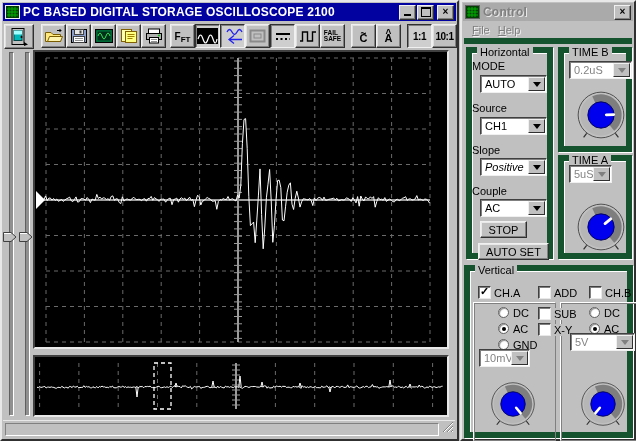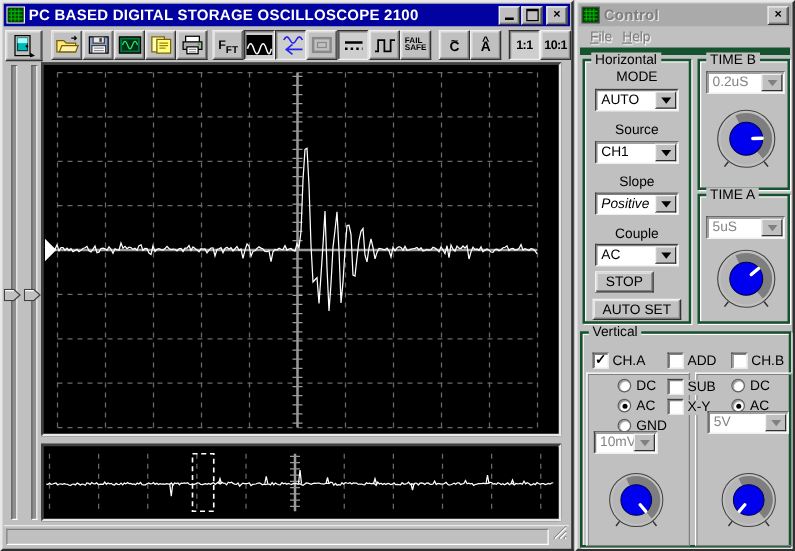--- a/index.html
+++ b/index.html
@@ -34,24 +34,24 @@
   
   .scope{position:absolute;background:#000;border:2px solid;border-color:#404040 #e8e8e8 #e8e8e8 #404040;box-sizing:content-box;}
   
   .statusbar{position:absolute;left:1px;top:418px;width:452px;height:17px;border-top:1px solid #e8e8e8;}
   .status-panel{position:absolute;left:2px;right:16px;top:2px;bottom:2px;border:1px solid;border-color:#808080 #fff #fff #808080;}
   .grip{position:absolute;right:1px;bottom:1px;}
   
   .menubar{position:absolute;left:2px;top:20px;right:2px;height:16px;display:flex;align-items:center;border-bottom:6px solid #14532d;}
   .menu-item{font-size:11px;color:#7e7e7e;text-shadow:1px 1px 0 #f0f0f0;margin-left:8px;}
   
-  .group{position:absolute;border:2px solid #14532d;box-shadow:1px 1px 0 #fff,inset 1px 1px 0 #fff;box-sizing:border-box;}
+  .group{position:absolute;border:6px solid #14532d;box-shadow:1px 1px 0 #fff,inset 1px 1px 0 #fff;box-sizing:border-box;}
   .glabel{position:absolute;top:-7px;left:5px;background:#c0c0c0;padding:0 3px;font-size:11px;color:#000;line-height:12px;}
   .lbl{position:absolute;font-size:11px;color:#000;white-space:nowrap;}
-  .lbl.ctr{left:0;right:0;text-align:center;}
+  .lbl.ctr{left:0;right:0;}
   
   .combo{position:absolute;height:18px;background:#fff;border:1px solid;border-color:#404040 #f0f0f0 #f0f0f0 #404040;box-shadow:inset 1px 1px 0 #808080;box-sizing:border-box;}
   .combo-val{position:absolute;left:4px;top:2px;font-size:11px;color:#000;}
   .combo.dis .combo-val{color:#848484;}
   .combo-arrow{position:absolute;right:1px;top:1px;bottom:1px;width:15px;background:#c0c0c0;border:1px solid;border-color:#f0f0f0 #303030 #303030 #f0f0f0;display:flex;align-items:center;justify-content:center;}
   .combo-arrow::before{content:"";width:0;height:0;border:4px solid transparent;border-top:5px solid #000;margin-top:5px;}
   .combo.dis .combo-arrow::before{border-top-color:#808080;}
   
   .btn95{position:absolute;background:#c0c0c0;border:1px solid;border-color:#f0f0f0 #303030 #303030 #f0f0f0;box-shadow:inset -1px -1px 0 #808080,inset 1px 1px 0 #e8e8e8;font-size:11px;color:#000;display:flex;align-items:center;justify-content:center;box-sizing:border-box;}
   
@@ -361,21 +361,21 @@
           <path d="M 24.97 15.78 A 19 19 0 0 1 45.21 47.55" fill="none" stroke="#7e7e7e" stroke-width="9"></path>
           <circle cx="33" cy="33" r="15" fill="#0000ee" stroke="#000050"></circle>
           <line x1="39.00" y1="32.79" x2="47.49" y2="32.49" stroke="#fff" stroke-width="3.2" stroke-linecap="round"></line>
           <line x1="49.32" y1="53.88" x2="52.82" y2="58.37" stroke="#303030" stroke-width="1.4"></line>
           <line x1="16.68" y1="53.88" x2="13.18" y2="58.37" stroke="#303030" stroke-width="1.4"></line>
         </svg></span>
   </div>
 
   <div class="group" style="left:96px;top:153px;width:74px;height:104px;">
     <span class="glabel">TIME A</span>
-    <div class="combo dis" style="left:5px;top:16px;width:63px;">
+    <div class="combo dis" style="left:5px;top:4px;width:43px;">
       <span class="combo-val">5uS</span>
         <span class="combo-arrow"></span>
     </div>
     <span class="knob" style="left:8px;top:37px;"><svg width="58" height="58" viewBox="0 0 66 66">
           <circle cx="33" cy="33" r="26" fill="none" stroke="#404040" stroke-width="1"></circle>
           <circle cx="33" cy="33" r="19" fill="none" stroke="#b6b6b6" stroke-width="9"></circle>
           <path d="M 24.97 15.78 A 19 19 0 0 1 45.21 47.55" fill="none" stroke="#7e7e7e" stroke-width="9"></path>
           <circle cx="33" cy="33" r="15" fill="#0000ee" stroke="#000050"></circle>
           <line x1="37.60" y1="29.14" x2="44.11" y2="23.68" stroke="#fff" stroke-width="3.2" stroke-linecap="round"></line>
           <line x1="49.32" y1="53.88" x2="52.82" y2="58.37" stroke="#303030" stroke-width="1.4"></line>

